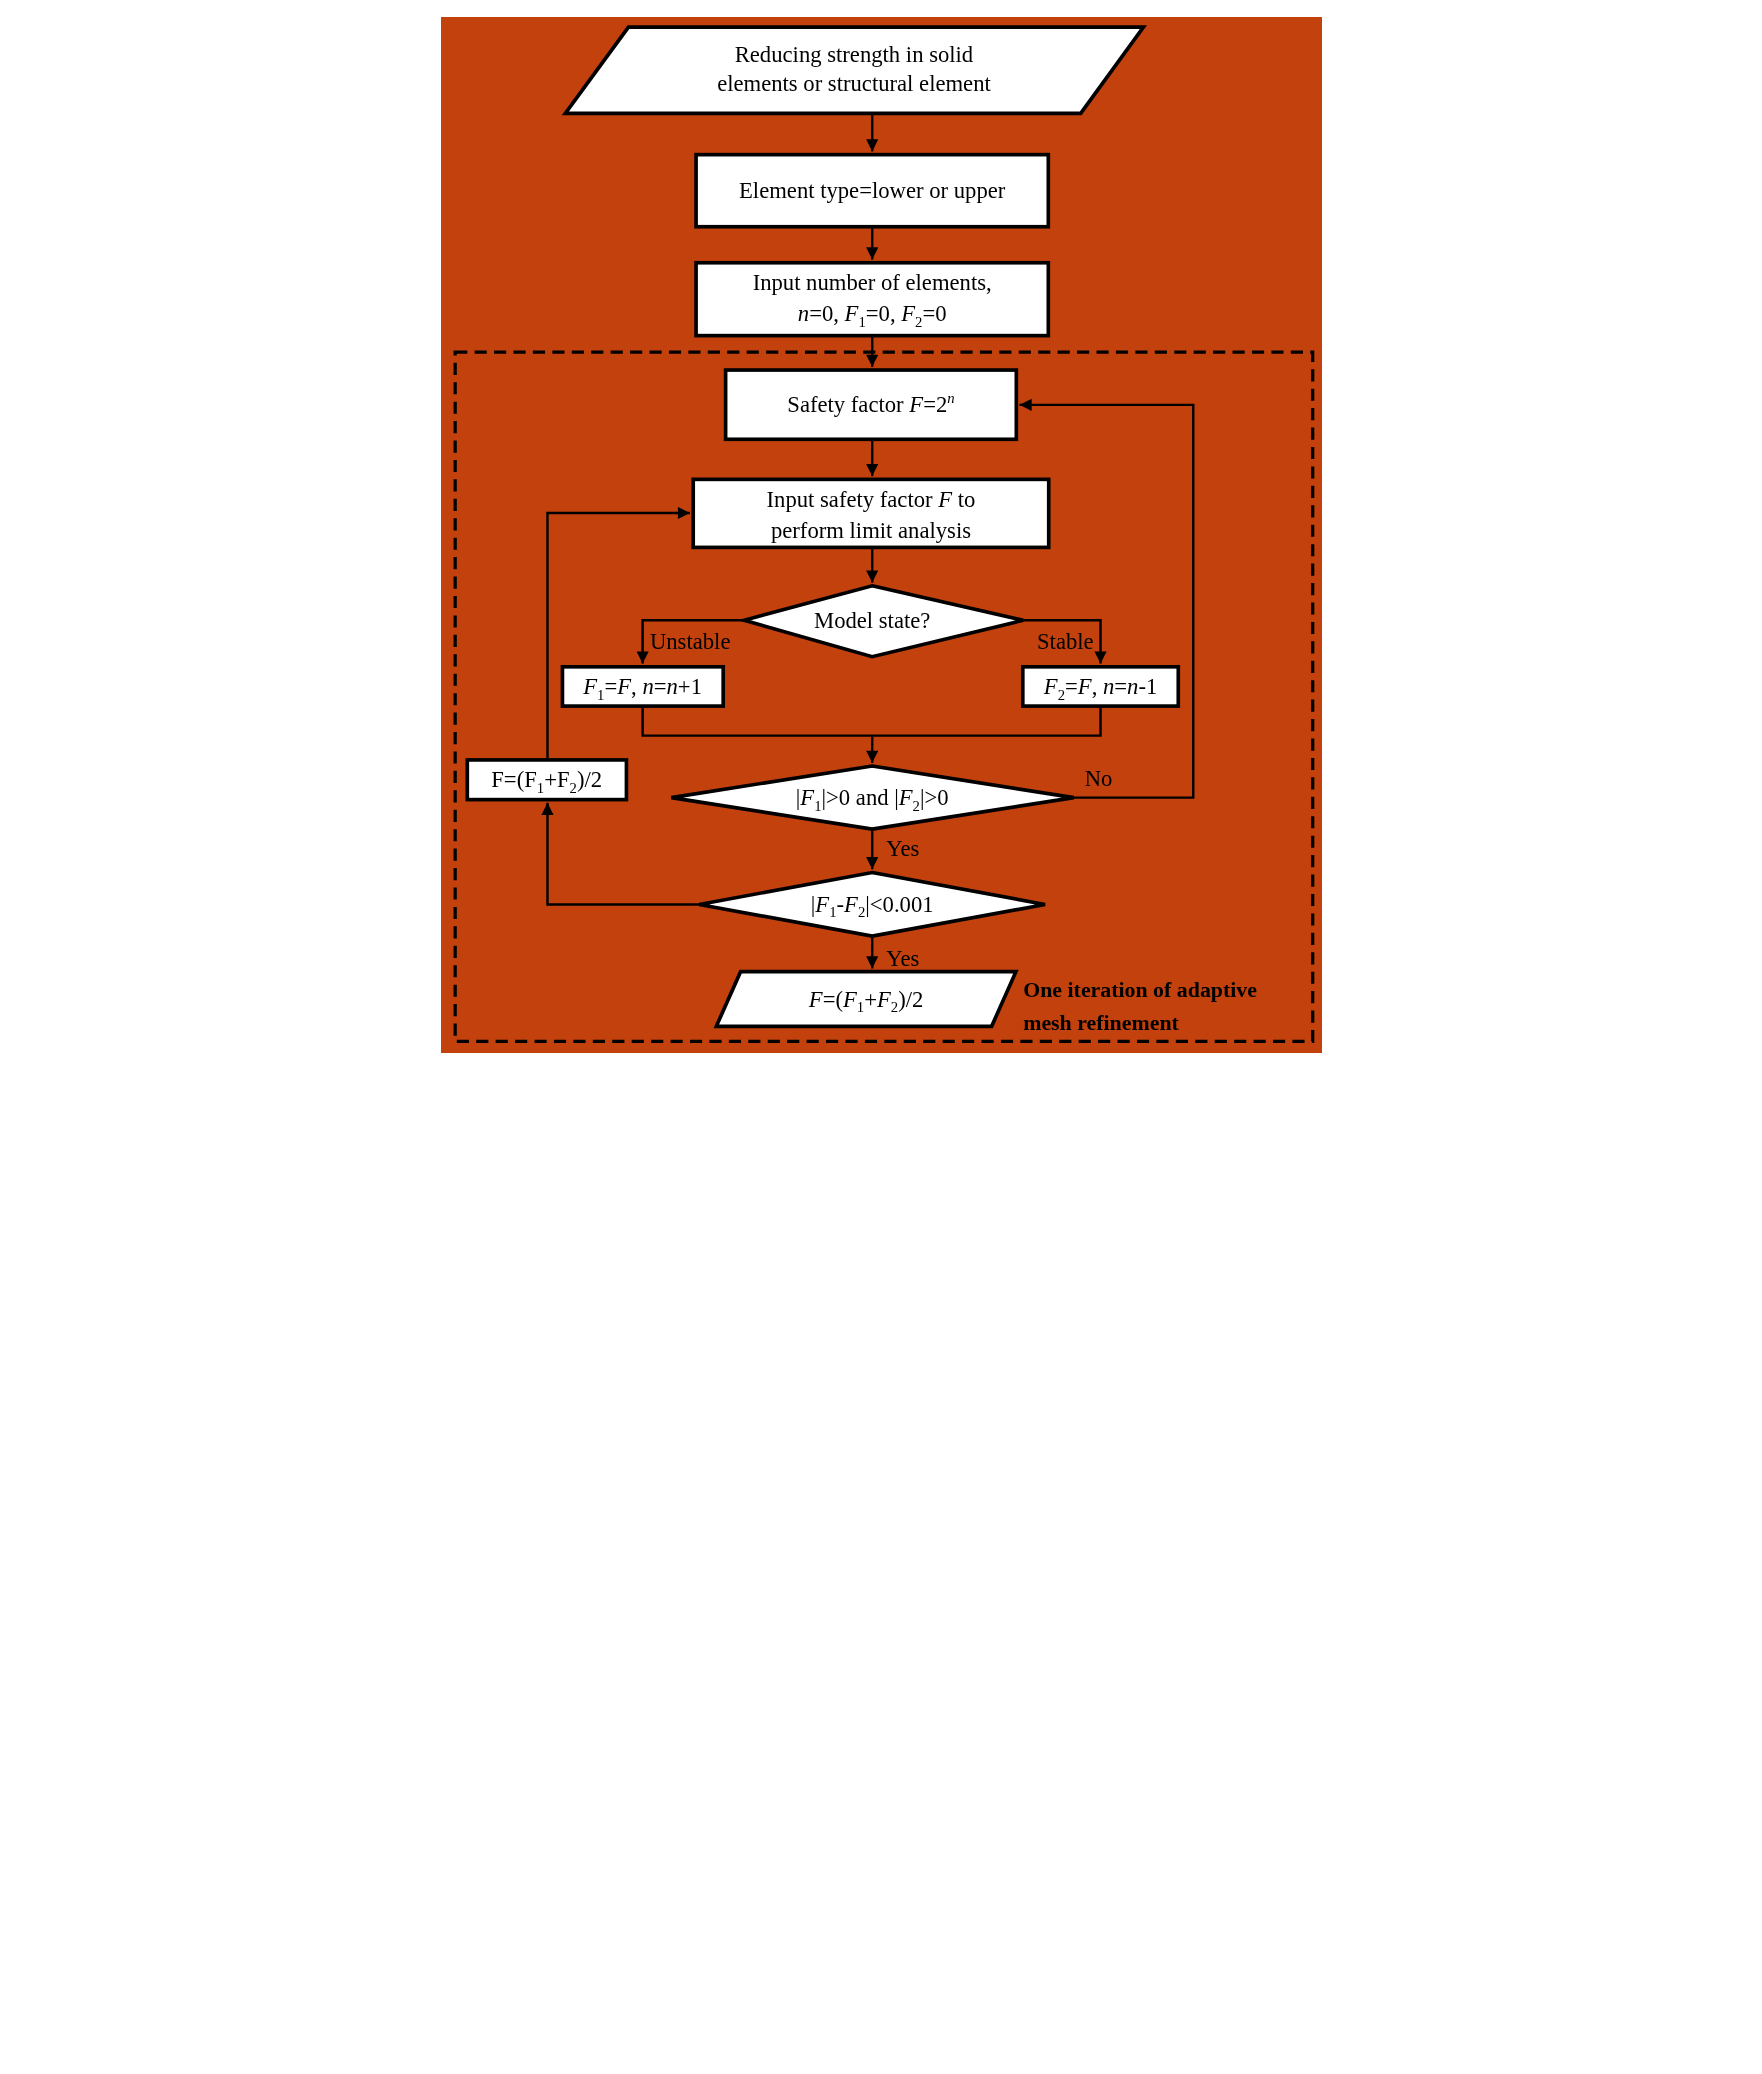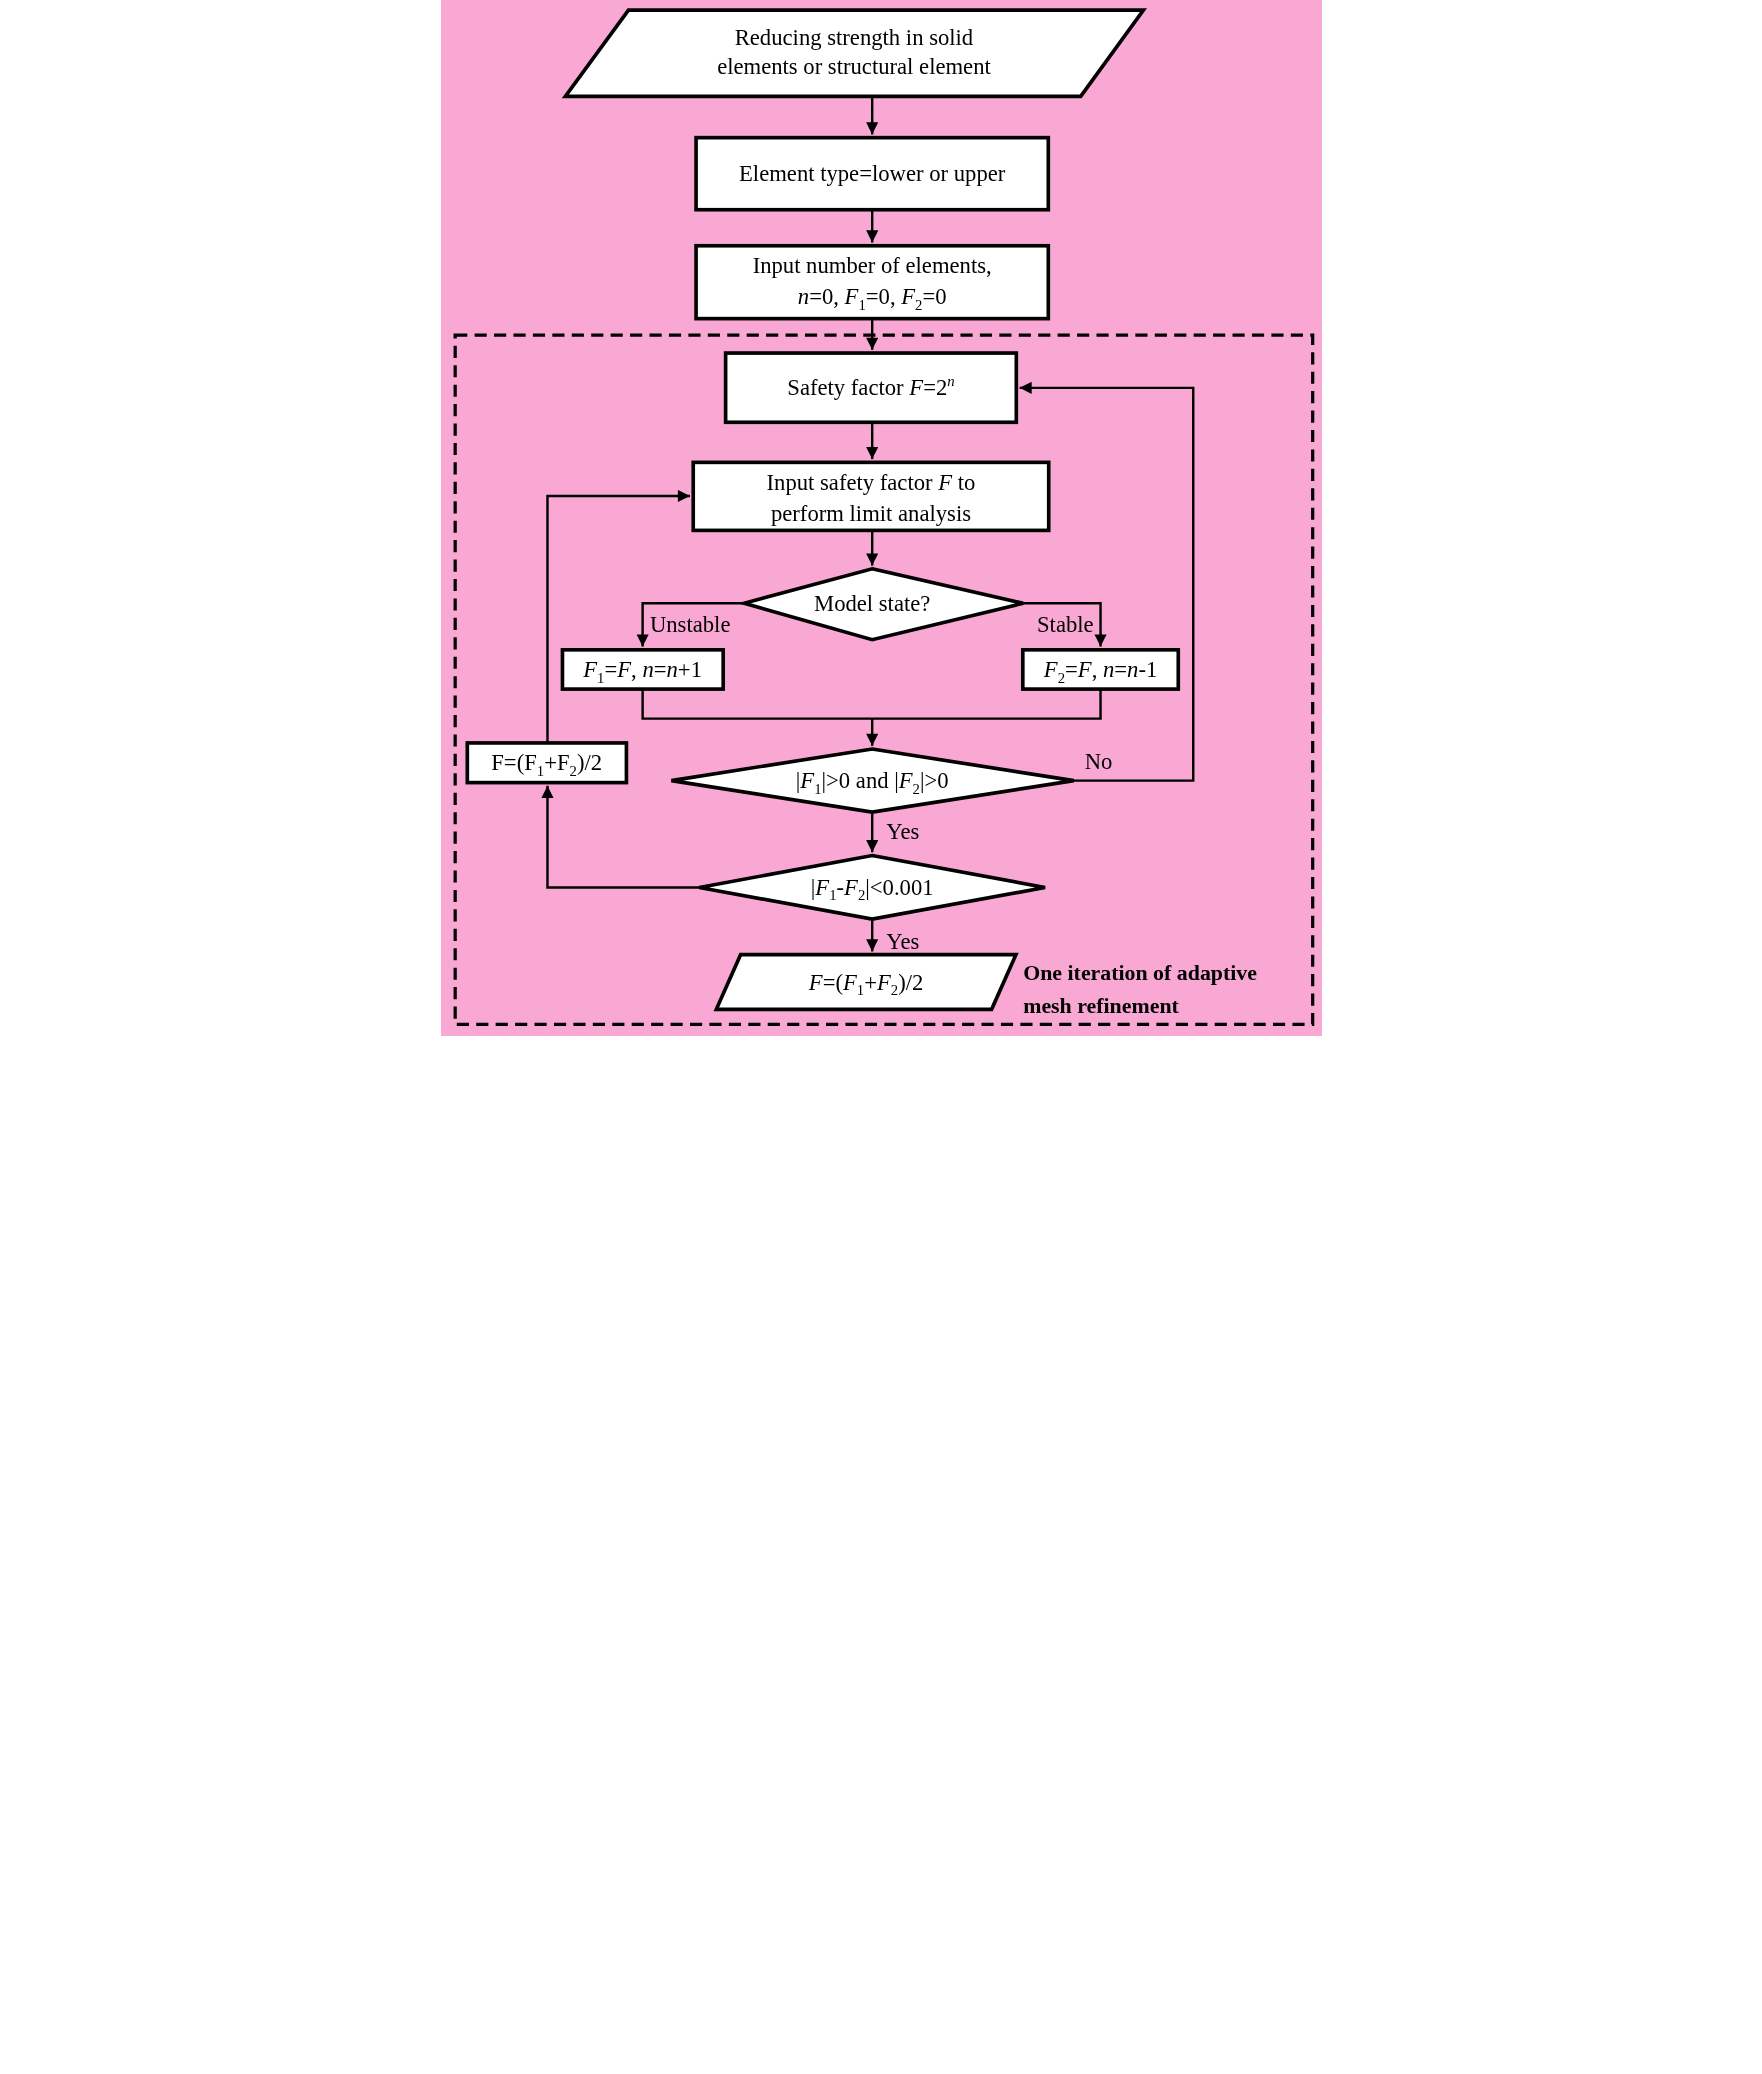--- a/index.html
+++ b/index.html
@@ -1,16 +1,16 @@
 <!DOCTYPE html>
 <html style="font-size:13px"><head>
 <meta charset="utf-8">
 <style>
   html,body{margin:0;padding:0;background:#ffffff;}
-  .page{width:100%;max-width:881px;margin:0 auto;background:#f9a8d4;}
+  .page{width:100%;max-width:881px;margin:17px auto;background:#c2410c;}
   svg{display:block;width:100%;height:auto;}
   .node{fill:#ffffff;stroke:#000000;stroke-width:4.5;}
   .dashed{fill:none;stroke:#000000;stroke-width:4;stroke-dasharray:15 9;}
   .edge{fill:none;stroke:#000000;stroke-width:3;marker-end:url(#ah);}
   .link{fill:none;stroke:#000000;stroke-width:3;}
   text{font-family:"Liberation Serif","DejaVu Serif",serif;font-size:28px;fill:#000000;}
   .mid{text-anchor:middle;}
   .endA{text-anchor:end;}
   .cap{font-weight:bold;font-size:27px;}
 </style>

